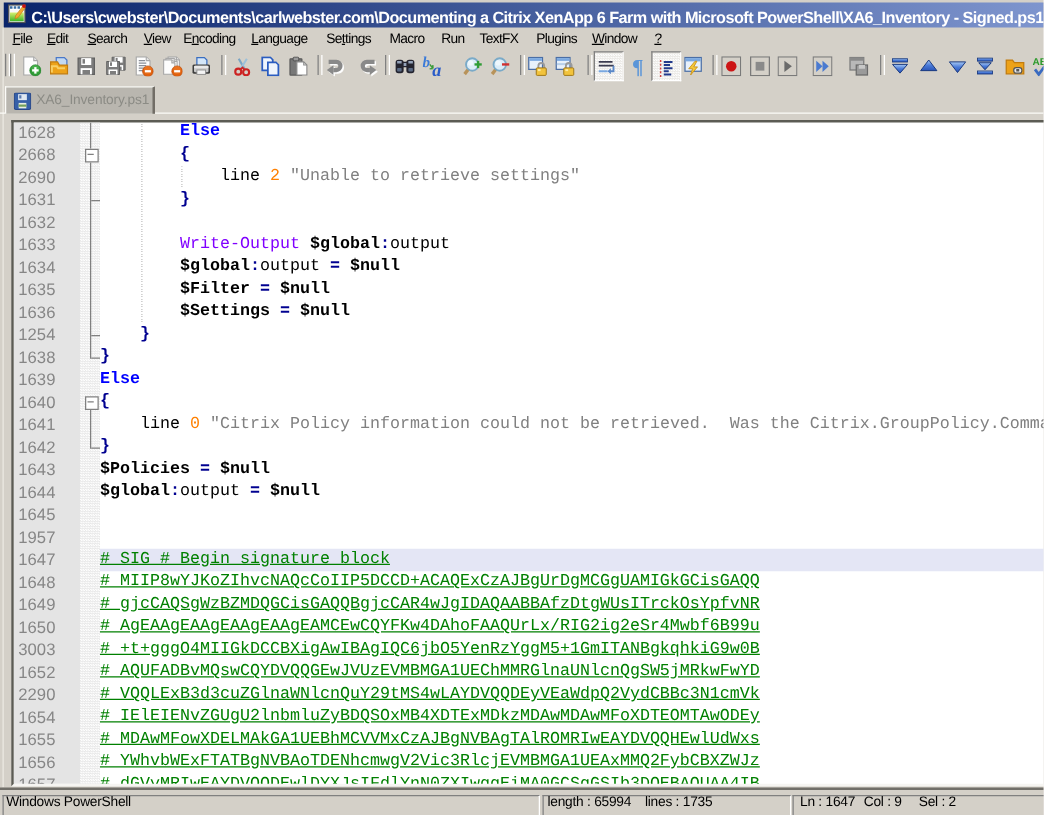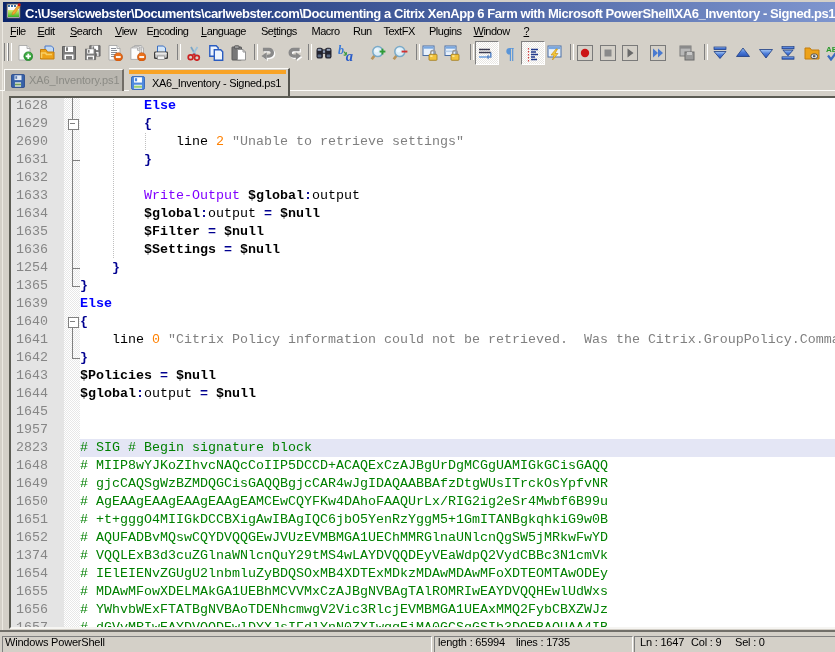--- a/index.html
+++ b/index.html
@@ -26,30 +26,30 @@
   #tab2{position:absolute;left:129px;top:6px;width:159px;height:28px;background:#d4d0c8;
     border-top:1px solid #fcfbf8;border-right:2px solid #55544e;}
   #tab2 .orange{position:absolute;left:0;top:1px;width:157px;height:4px;background:#f8a326;}
   #tab2 .ttext{position:absolute;left:23px;top:8px;font-size:11px;letter-spacing:-0.3px;color:#000;white-space:pre;}
   
   #editor{position:absolute;left:9px;top:96px;width:826px;height:529px;
     border-left:2px solid #5c5c54;border-top:2px solid #5c5c54;border-bottom:2px solid #f6f5f2;background:#fff;overflow:hidden;}
   #nummargin{position:absolute;left:0;top:0;width:53px;height:534px;background:#e4e4e4;}
   #foldmargin{position:absolute;left:53px;top:0;width:16px;height:534px;
     background:repeating-conic-gradient(#ffffff 0 25%, #e7e7e7 0 50%) 0 0/2px 2px;}
-  .ln{position:absolute;left:0;width:37px;text-align:right;color:#868686;
-    font-family:Liberation Mono, monospace;font-size:13.33px;line-height:18px;white-space:pre;}
+  .ln{position:absolute;left:0;width:37px;text-align:center;color:#868686;
+    font-family:Liberation Sans, sans-serif;font-size:13.33px;line-height:18px;white-space:pre;}
   .cl{position:absolute;left:69px;color:#000;font-family:"Liberation Mono",monospace;
     font-size:13.33px;line-height:18px;white-space:pre;}
   .k{color:#0000ff;font-weight:bold;}
   .o{color:#000090;font-weight:bold;}
   .v{color:#000000;font-weight:bold;}
   .n{color:#ff8000;}
   .s{color:#808080;}
-  .c{color:#008000;}
+  .c{color:#008000;text-decoration:underline;}
   .cm{color:#8000ff;}
   #curline{position:absolute;left:69px;top:341px;width:757px;height:18px;background:#e4e6f5;}
   .guide{position:absolute;width:1px;background:repeating-linear-gradient(to bottom,#c0c0c0 0 1px,transparent 1px 2px);}
   .foldline{position:absolute;left:61px;width:1px;background:#808080;}
   .foldtick{position:absolute;left:62px;width:7px;height:1px;background:#808080;}
   .foldbox{position:absolute;left:57px;width:9px;height:9px;background:#fff;border:1px solid #808080;}
   .foldbox div{position:absolute;left:1px;top:3px;width:5px;height:1px;background:#808080;}
   #statusbar{position:absolute;left:0;top:630px;width:835px;height:22px;background:#d4d0c8;
     border-top:2px solid #716f69;font-size:11px;color:#000;}
   .spanel{position:absolute;top:4px;height:15px;border:1px solid;border-color:#808080 #fff #fff #808080;}
@@ -325,85 +325,74 @@
     <div id="tab1">
       <svg class="ico" style="left:6px;top:4px;width:14px;height:14px" viewBox="0 0 16 16">
         <rect x="0.5" y="0.5" width="15" height="15" rx="1.5" fill="#3660a8" stroke="#28488a" stroke-width="1"></rect>
         <rect x="4" y="1.5" width="8" height="5.5" fill="#dfe7f2"></rect>
         <rect x="5" y="2.5" width="2" height="3" fill="#5a7ab0"></rect>
         <rect x="4.5" y="9.5" width="7" height="5" fill="#e8eee0"></rect>
         <rect x="4.5" y="11" width="7" height="2" fill="#74a05c"></rect>
       </svg>
       <span class="ttext">XA6_Inventory.ps1</span>
     </div>
-    <div id="tab2">
-      <div class="orange"></div>
-      <svg class="ico" style="left:2px;top:7px;width:14px;height:14px" viewBox="0 0 16 16">
-        <rect x="0.5" y="0.5" width="15" height="15" rx="2" fill="#4f8ade" stroke="#2d62b8" stroke-width="1"></rect>
-        <rect x="3.5" y="1.5" width="9" height="6" fill="#ffffff"></rect>
-        <rect x="4.5" y="2.5" width="2.5" height="3.5" fill="#4f8ade"></rect>
-        <rect x="3.5" y="10" width="9" height="4.5" fill="#ffffff"></rect>
-        <rect x="3.5" y="11" width="9" height="2.5" fill="#9bcf70"></rect>
-      </svg>
-      <span class="ttext">XA6_Inventory - Signed.ps1</span>
-    </div>
   </div>
   <div id="editor">
     <div id="nummargin"></div>
     <div id="foldmargin"></div>
     <div id="curline"></div>
     <div id="lines">
       <div class="ln" style="top:-1px">1628</div>
       <div class="cl" style="top:-1px">        <span class="k">Else</span></div>
-      <div class="ln" style="top:17px">1629</div>
+      <div class="ln" style="top:17px">2668</div>
       <div class="cl" style="top:17px">        <span class="o">{</span></div>
       <div class="ln" style="top:35px">2690</div>
       <div class="cl" style="top:35px">            line <span class="n">2</span> <span class="s">"Unable to retrieve settings"</span></div>
       <div class="ln" style="top:53px">1631</div>
       <div class="cl" style="top:53px">        <span class="o">}</span></div>
       <div class="ln" style="top:71px">1632</div>
       <div class="ln" style="top:89px">1633</div>
       <div class="cl" style="top:89px">        <span class="cm">Write-Output</span> <span class="v">$global</span><span class="o">:</span>output</div>
       <div class="ln" style="top:107px">1634</div>
       <div class="cl" style="top:107px">        <span class="v">$global</span><span class="o">:</span>output <span class="o">=</span> <span class="v">$null</span></div>
       <div class="ln" style="top:125px">1635</div>
       <div class="cl" style="top:125px">        <span class="v">$Filter</span> <span class="o">=</span> <span class="v">$null</span></div>
       <div class="ln" style="top:143px">1636</div>
       <div class="cl" style="top:143px">        <span class="v">$Settings</span> <span class="o">=</span> <span class="v">$null</span></div>
       <div class="ln" style="top:161px">1254</div>
       <div class="cl" style="top:161px">    <span class="o">}</span></div>
-      <div class="ln" style="top:179px">1365</div>
+      <div class="ln" style="top:179px">1638</div>
       <div class="cl" style="top:179px"><span class="o">}</span></div>
       <div class="ln" style="top:197px">1639</div>
       <div class="cl" style="top:197px"><span class="k">Else</span></div>
       <div class="ln" style="top:215px">1640</div>
       <div class="cl" style="top:215px"><span class="o">{</span></div>
       <div class="ln" style="top:233px">1641</div>
       <div class="cl" style="top:233px">    line <span class="n">0</span> <span class="s">"Citrix Policy information could not be retrieved.  Was the Citrix.GroupPolicy.Commands snap</span></div>
       <div class="ln" style="top:251px">1642</div>
       <div class="cl" style="top:251px"><span class="o">}</span></div>
       <div class="ln" style="top:269px">1643</div>
       <div class="cl" style="top:269px"><span class="v">$Policies</span> <span class="o">=</span> <span class="v">$null</span></div>
       <div class="ln" style="top:287px">1644</div>
       <div class="cl" style="top:287px"><span class="v">$global</span><span class="o">:</span>output <span class="o">=</span> <span class="v">$null</span></div>
       <div class="ln" style="top:305px">1645</div>
       <div class="ln" style="top:323px">1957</div>
-      <div class="ln" style="top:341px">2823</div>
+      <div class="ln" style="top:341px">1647</div>
       <div class="cl" style="top:341px"><span class="c"># SIG # Begin signature block</span></div>
       <div class="ln" style="top:359px">1648</div>
       <div class="cl" style="top:359px"><span class="c"># MIIP8wYJKoZIhvcNAQcCoIIP5DCCD+ACAQExCzAJBgUrDgMCGgUAMIGkGCisGAQQ</span></div>
       <div class="ln" style="top:377px">1649</div>
       <div class="cl" style="top:377px"><span class="c"># gjcCAQSgWzBZMDQGCisGAQQBgjcCAR4wJgIDAQAABBAfzDtgWUsITrckOsYpfvNR</span></div>
       <div class="ln" style="top:395px">1650</div>
       <div class="cl" style="top:395px"><span class="c"># AgEAAgEAAgEAAgEAAgEAMCEwCQYFKw4DAhoFAAQUrLx/RIG2ig2eSr4Mwbf6B99u</span></div>
-      <div class="ln" style="top:413px">1651</div>
+      <div class="ln" style="top:413px">3003</div>
       <div class="cl" style="top:413px"><span class="c"># +t+gggO4MIIGkDCCBXigAwIBAgIQC6jbO5YenRzYggM5+1GmITANBgkqhkiG9w0B</span></div>
       <div class="ln" style="top:431px">1652</div>
       <div class="cl" style="top:431px"><span class="c"># AQUFADBvMQswCQYDVQQGEwJVUzEVMBMGA1UEChMMRGlnaUNlcnQgSW5jMRkwFwYD</span></div>
-      <div class="ln" style="top:449px">1374</div>
+      <div class="ln" style="top:449px">2290</div>
       <div class="cl" style="top:449px"><span class="c"># VQQLExB3d3cuZGlnaWNlcnQuY29tMS4wLAYDVQQDEyVEaWdpQ2VydCBBc3N1cmVk</span></div>
       <div class="ln" style="top:467px">1654</div>
       <div class="cl" style="top:467px"><span class="c"># IElEIENvZGUgU2lnbmluZyBDQSOxMB4XDTExMDkzMDAwMDAwMFoXDTEOMTAwODEy</span></div>
       <div class="ln" style="top:485px">1655</div>
       <div class="cl" style="top:485px"><span class="c"># MDAwMFowXDELMAkGA1UEBhMCVVMxCzAJBgNVBAgTAlROMRIwEAYDVQQHEwlUdWxs</span></div>
       <div class="ln" style="top:503px">1656</div>
       <div class="cl" style="top:503px"><span class="c"># YWhvbWExFTATBgNVBAoTDENhcmwgV2Vic3RlcjEVMBMGA1UEAxMMQ2FybCBXZWJz</span></div>
       <div class="ln" style="top:521px">1657</div>
       <div class="cl" style="top:521px"><span class="c"># dGVyMRIwEAYDVQQDEwlDYXJsIFdlYnN0ZXIwggEiMA0GCSqGSIb3DQEBAQUAA4IB</span></div>
     </div>
@@ -429,15 +418,15 @@
   </div>
   <div id="statusbar">
     <div class="spanel" style="left:2px;width:428px"></div>
     <span class="stext" style="left:5px">Windows PowerShell</span>
     <div class="spanel" style="left:434px;width:197px"></div>
     <span class="stext" style="left:438px">length : 65994</span>
     <span class="stext" style="left:516px">lines : 1735</span>
     <div class="spanel" style="left:634px;width:201px"></div>
     <span class="stext" style="left:640px">Ln : 1647</span>
     <span class="stext" style="left:691px">Col : 9</span>
-    <span class="stext" style="left:735px">Sel : 0</span>
+    <span class="stext" style="left:735px">Sel : 2</span>
   </div>
 </div>
 
 </body></html>

